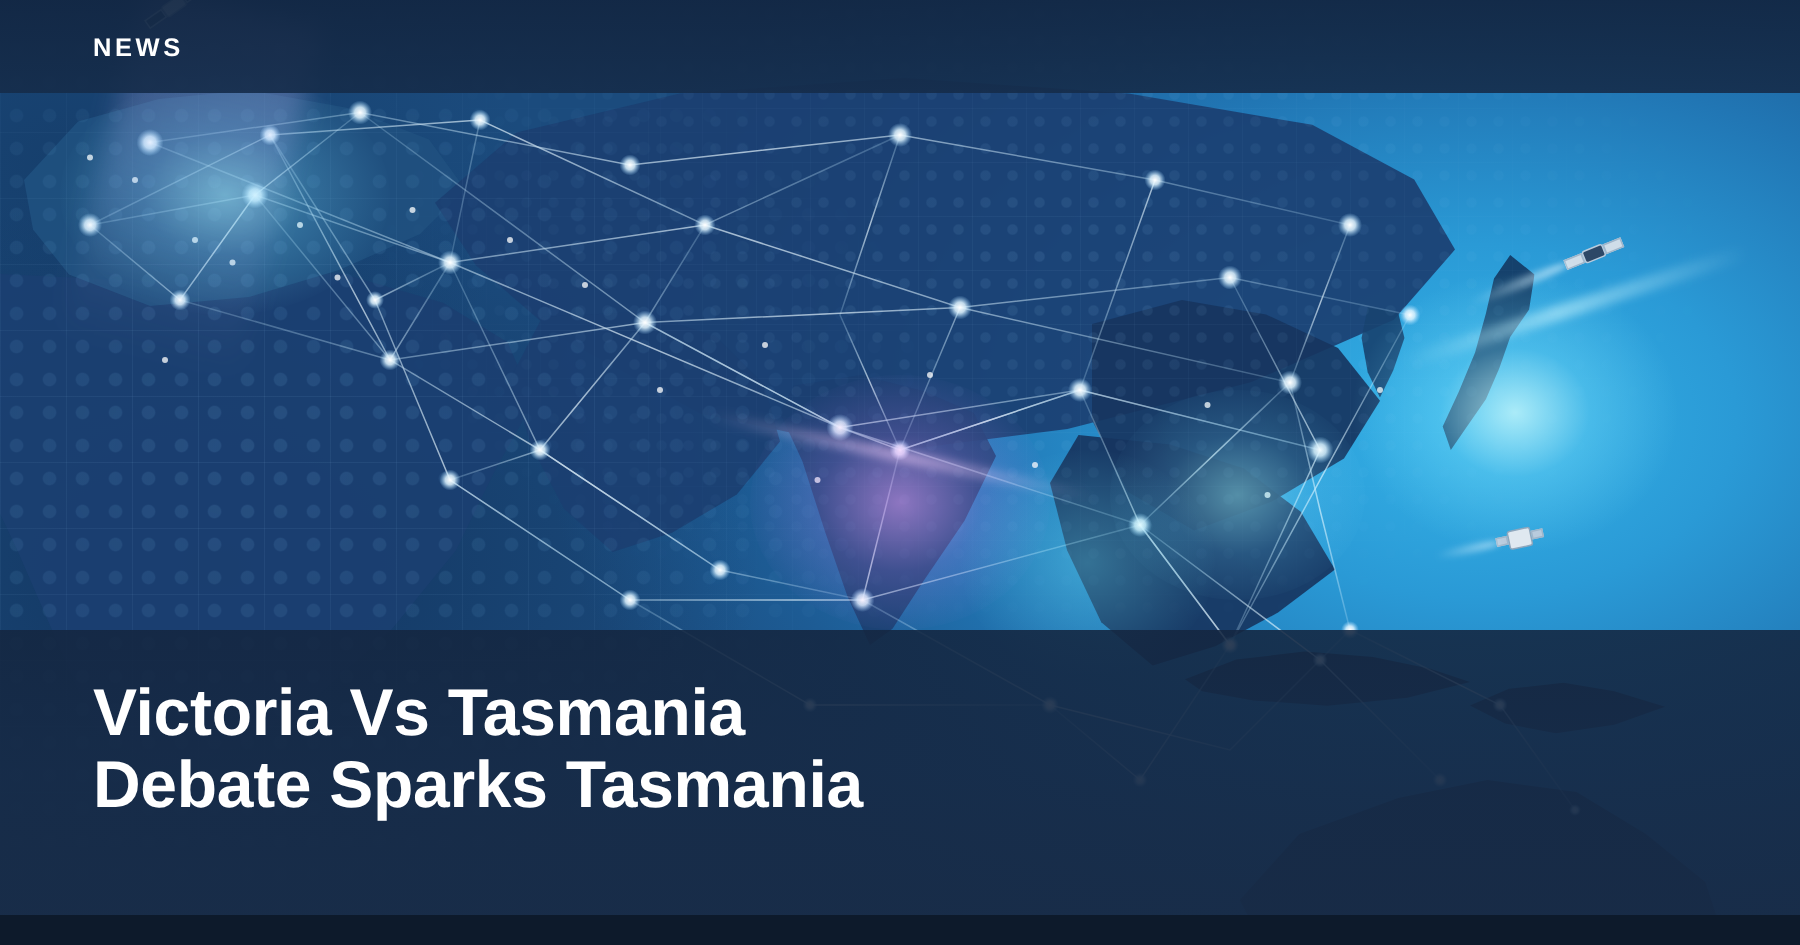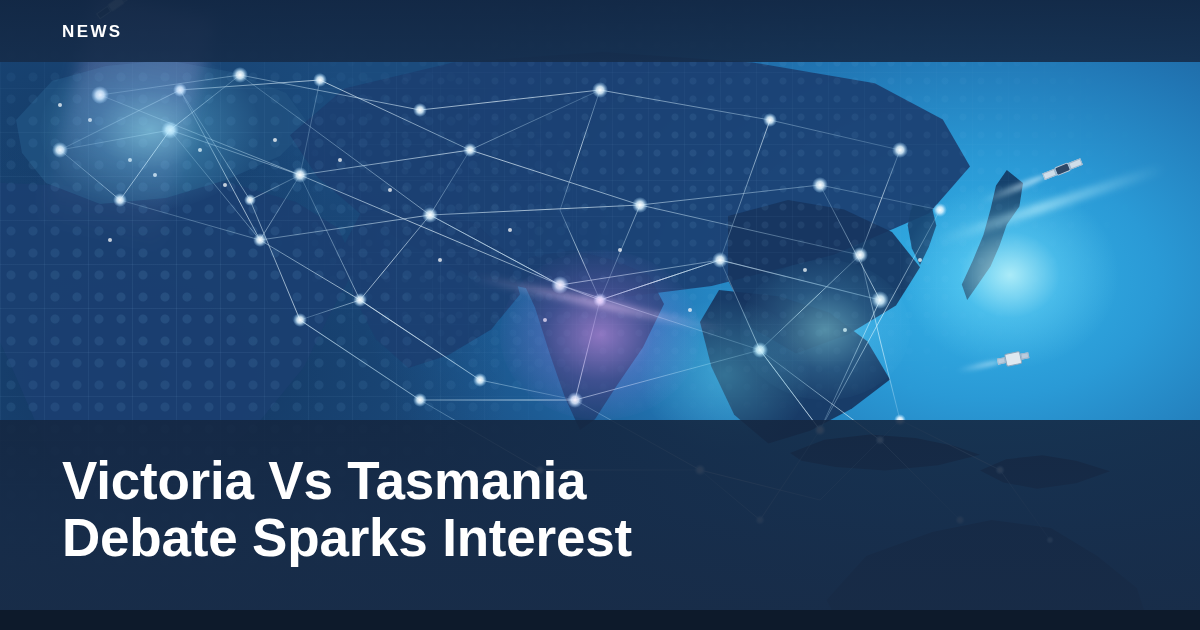--- a/index.html
+++ b/index.html
@@ -158,21 +158,21 @@
     background:linear-gradient(180deg, rgba(20,38,64,.88) 0%, rgba(22,42,70,.93) 45%, rgba(24,43,70,.96) 100%);
   }
 
   
   .news-label{
     position:absolute;left:62px;top:22px;
     color:#ffffff;font-size:17px;font-weight:bold;letter-spacing:2.4px;
   }
   .headline{
     position:absolute;left:62px;top:452px;width:1060px;
-    color:#ffffff;font-size:53px;font-weight:bold;line-height:1.08;
+    color:#ffffff;font-size:44px;font-weight:bold;line-height:1.08;
     letter-spacing:-.2px;
   }
   .headline .l2{display:block;}
   .subline{
     position:absolute;left:63px;top:582px;
     color:#dfe5ee;font-size:25px;font-weight:normal;letter-spacing:.2px;
   }
 </style>
 </head>
 <body>
@@ -331,17 +331,17 @@
     <div class="trail" style="left:-42px;top:10px;width:44px;height:5px;"></div>
   </div>
 
   <div class="band-top"></div>
   <div class="band-bottom"></div>
 
   <div class="news-label">NEWS</div>
 
   <div class="headline">
     <span class="l1">Victoria Vs Tasmania</span>
-    <span class="l2">Debate Sparks Interest</span>
+    <span class="l2">Debate Sparks Tasmania</span>
   </div>
 
 
 </div>
 
 </body></html>

